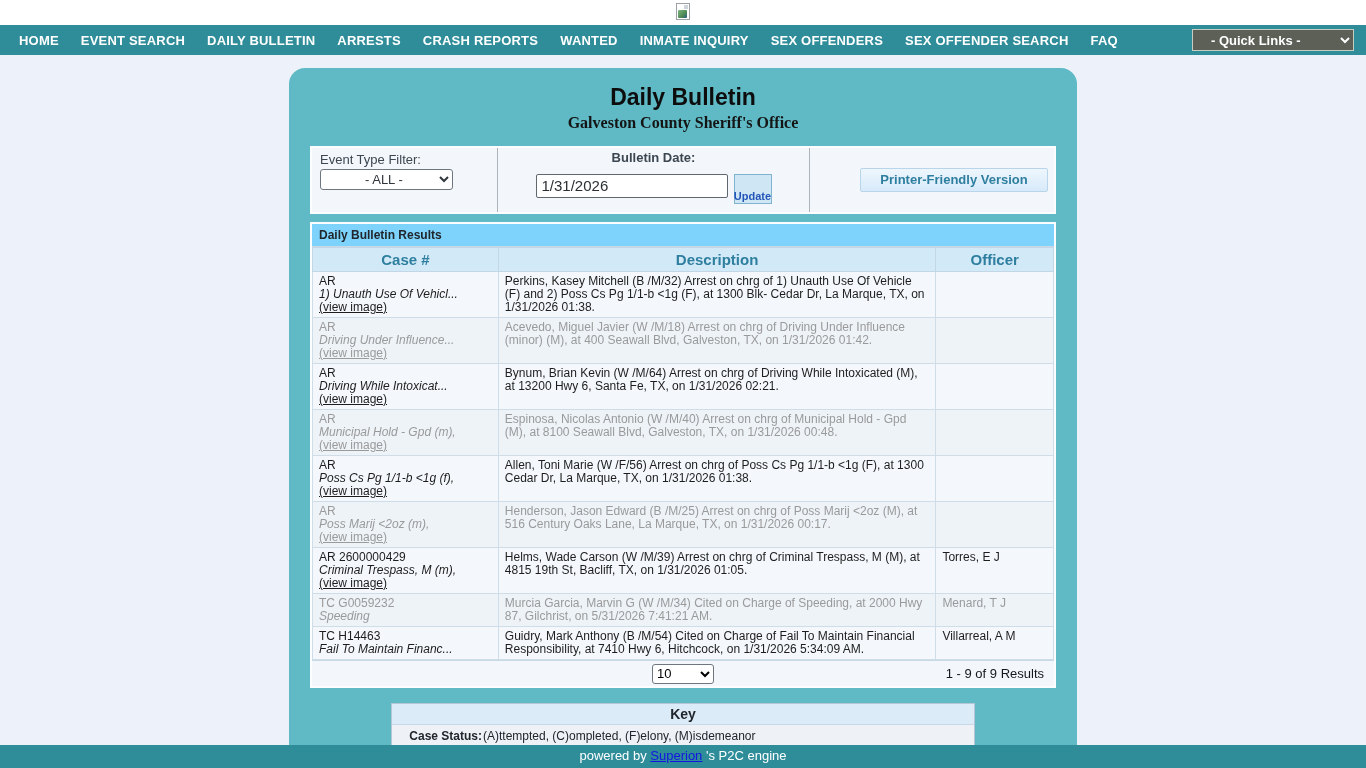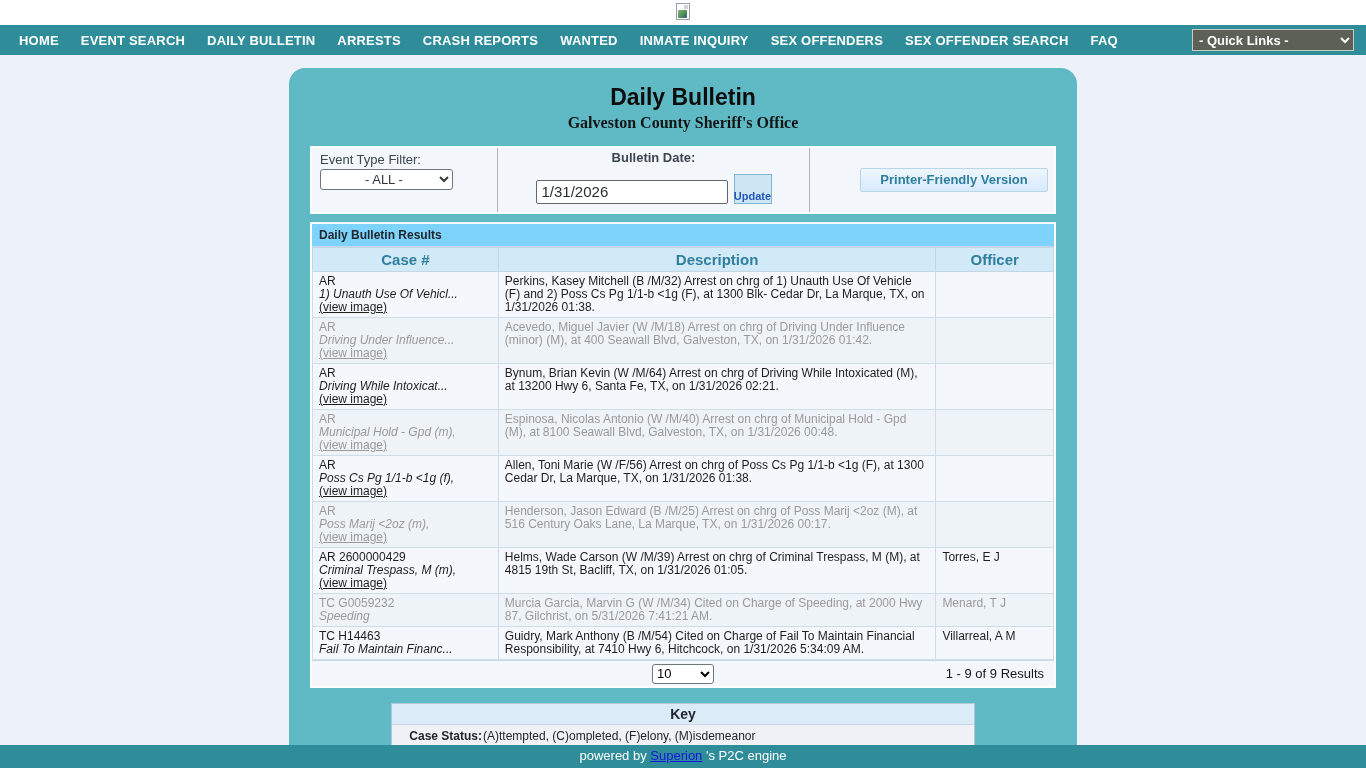--- a/index.html
+++ b/index.html
@@ -15,21 +15,21 @@
   .broken-img:after { content:""; position:absolute; right:1px; top:1px; width:4px; height:4px;
     background:#cdd4da; }
 
   
   .navbar { height:30px; background:#2f8d9a; display:flex; align-items:center; padding:0 8px;
     position:relative; }
   .nav-item { color:#ffffff; font-weight:bold; font-size:13px; letter-spacing:.2px;
     padding:0 11px; cursor:pointer; white-space:nowrap; }
   .quicklinks { position:absolute; right:12px; top:4px; width:162px; height:22px;
     background:#5c6057; color:#ffffff; font-weight:bold; font-size:13px;
-    border:1px solid #c8cdc2; padding:0 2px; }
+    border:1px solid #c8cdc2; padding:0 14px; }
 
   
   .panel { width:788px; margin:13px auto 0; background:#5fbac6; border-radius:16px;
     padding:16px 21px 22px; }
   .page-title { text-align:center; font-size:23px; font-weight:bold; color:#0d0d0d; }
   .page-subtitle { text-align:center; font-family:"Liberation Serif", serif; font-weight:bold;
     font-size:16px; color:#141414; margin-top:3px; margin-bottom:14px; }
 
   .whitebox { background:#f3f7fb; border:2px solid #fbfdfe; }
 
@@ -37,21 +37,21 @@
   .filterbar { display:flex; height:68px; }
   .fcell { padding:4px 8px; }
   .fcell1 { width:186px; border-right:1px solid #a9b4bd; }
   .fcell2 { width:312px; border-right:1px solid #a9b4bd; display:flex; flex-wrap:wrap;
     align-items:flex-start; justify-content:center; padding:2px 6px; }
   .fcell3 { flex:1; display:flex; align-items:center; justify-content:flex-end; padding-right:6px; }
   .flabel { font-size:13px; color:#3c4650; }
   .fselect { width:133px; height:21px; font-size:13px; color:#30373d; margin-top:2px;
     border:1px solid #6e7780; border-radius:3px; background:#fff;padding-left:40px; }
   .datelabel { width:100%; text-align:center; font-size:13px; font-weight:bold; color:#3c4650; }
-  .daterow { display:flex; align-items:flex-end; margin-top:2px;border-radius:9px; }
+  .daterow { display:flex; align-items:flex-start; margin-top:2px;border-radius:9px; }
   .dateinput { width:192px; height:24px; font-size:15px; color:#2a2f34; padding:1px 5px;
     border:1px solid #5f686f; border-radius:2px; background:#fff; }
   .update-btn { width:38px; height:30px; margin-left:6px; background:#cfe6f5;
     border:1px solid #7fb3cf; font-size:11px; font-weight:bold; color:#2456b8;
     display:flex; align-items:flex-end; justify-content:center; cursor:pointer; padding-bottom:1px; }
   .printer-btn { width:188px; height:24px; background:linear-gradient(#eef6fd,#d7eafa);
     border:1px solid #b9d5ea; color:#2e7f9f; font-size:13px; font-weight:bold;
     text-align:center; line-height:22px; cursor:pointer; border-radius:2px; }
 
   

